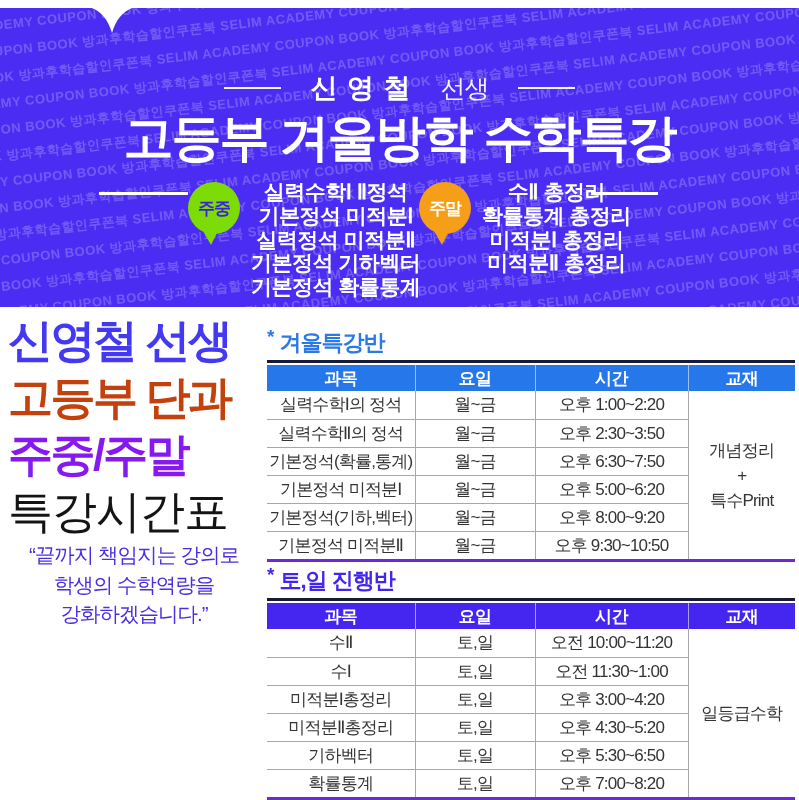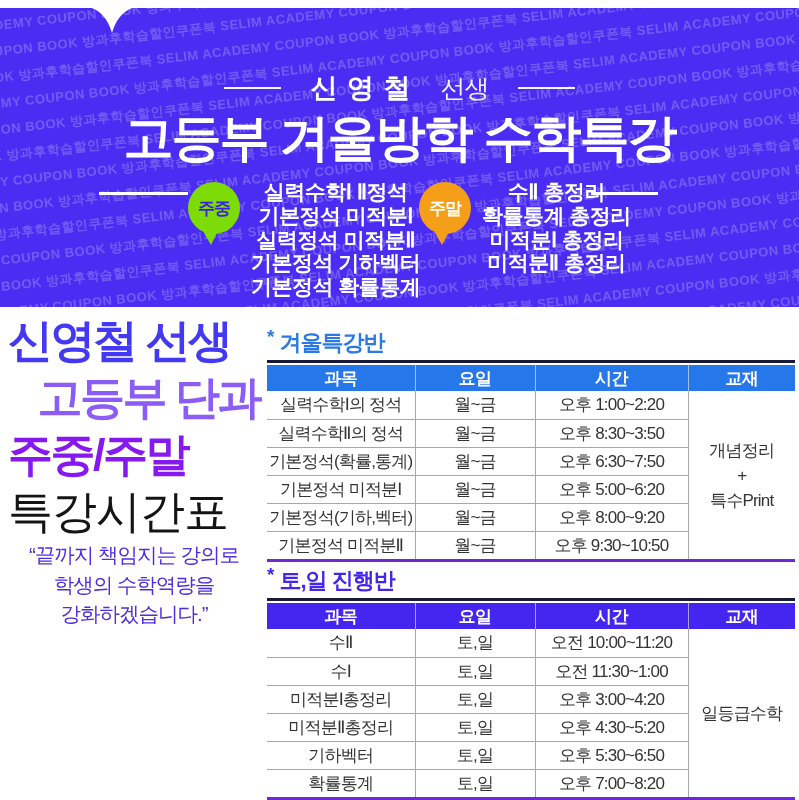--- a/index.html
+++ b/index.html
@@ -129,21 +129,21 @@
           <li>수Ⅱ 총정리</li>
           <li>확률통계 총정리</li>
           <li>미적분Ⅰ 총정리</li>
           <li>미적분Ⅱ 총정리</li>
         </ul>
     </div>
   </div>
 
   <div class="sidebar">
     <div class="side-heading" style="color: rgb(67, 57, 242);">신영철 선생</div>
-    <div class="side-heading" style="color: #8b5cf6; text-align: right;">고등부 단과</div>
+    <div class="side-heading" style="color: #c2410c;">고등부 단과</div>
     <div class="side-heading" style="color: rgb(133, 25, 240);">주중/주말</div>
     <div class="side-heading regular" style="color: rgb(20, 20, 20);">특강시간표</div>
     <div class="quote" style="color: rgb(76, 46, 224);">
       <div>“끝까지 책임지는 강의로</div>
       <div>학생의 수학역량을</div>
       <div>강화하겠습니다.”</div>
     </div>
   </div>
 
   <div class="content">
@@ -174,21 +174,21 @@
                 <td class="vline">실력수학Ⅰ의 정석</td>
                 <td class="vline">월~금</td>
                 <td class="vline">오후 1:00~2:20</td>
                 <td class="textbook" rowspan="6">개념정리
 +
 특수Print</td>
               </tr>
               <tr>
                 <td class="vline">실력수학Ⅱ의 정석</td>
                 <td class="vline">월~금</td>
-                <td class="vline">오후 8:30~3:50</td>
+                <td class="vline">오후 2:30~3:50</td>
               </tr>
               <tr>
                 <td class="vline">기본정석(확률,통계)</td>
                 <td class="vline">월~금</td>
                 <td class="vline">오후 6:30~7:50</td>
               </tr>
               <tr>
                 <td class="vline">기본정석 미적분Ⅰ</td>
                 <td class="vline">월~금</td>
                 <td class="vline">오후 5:00~6:20</td>

